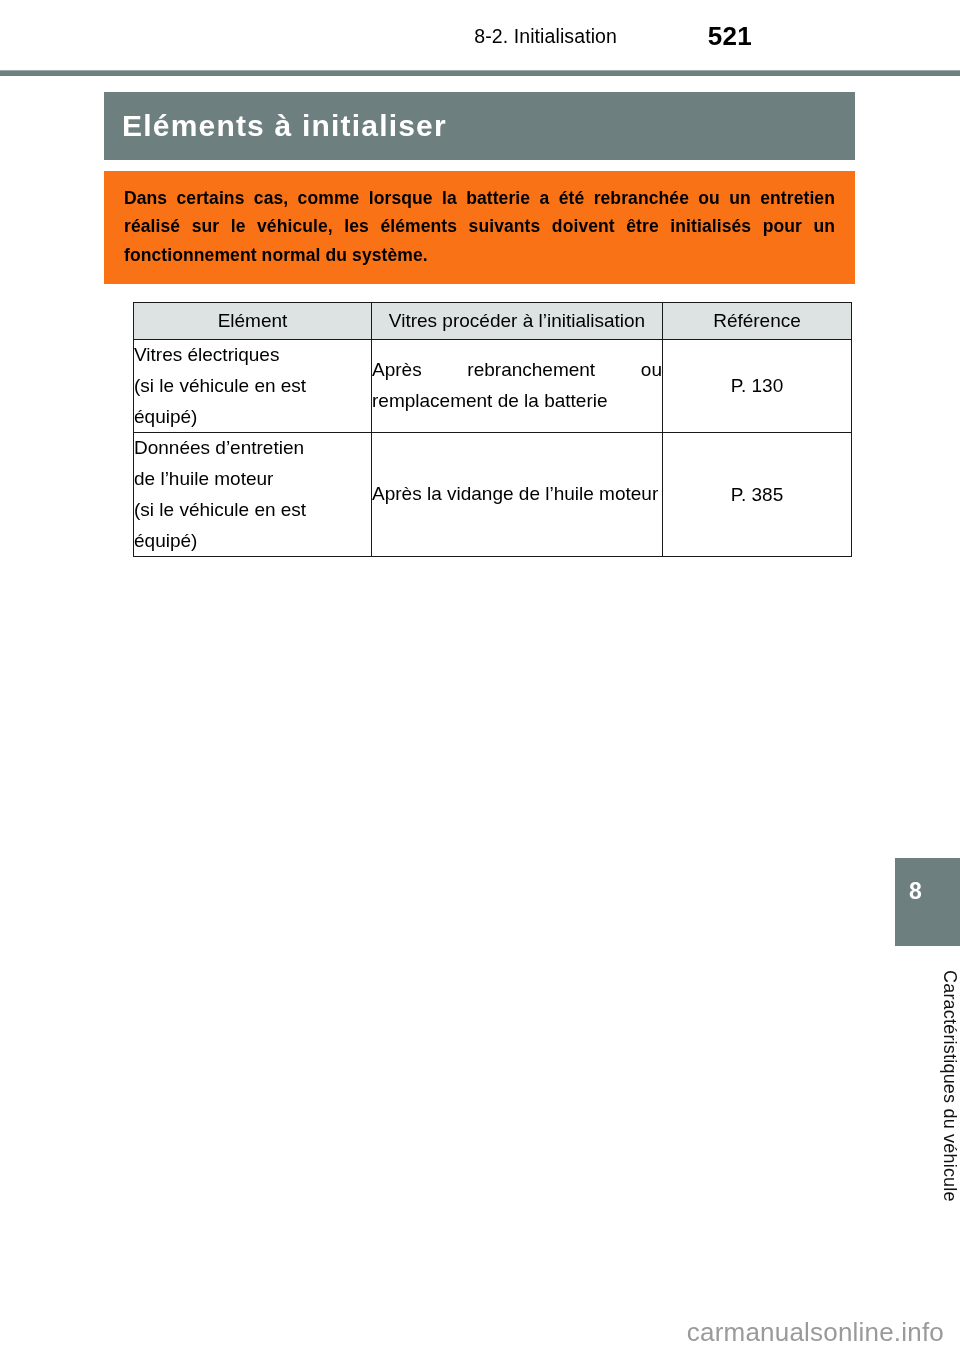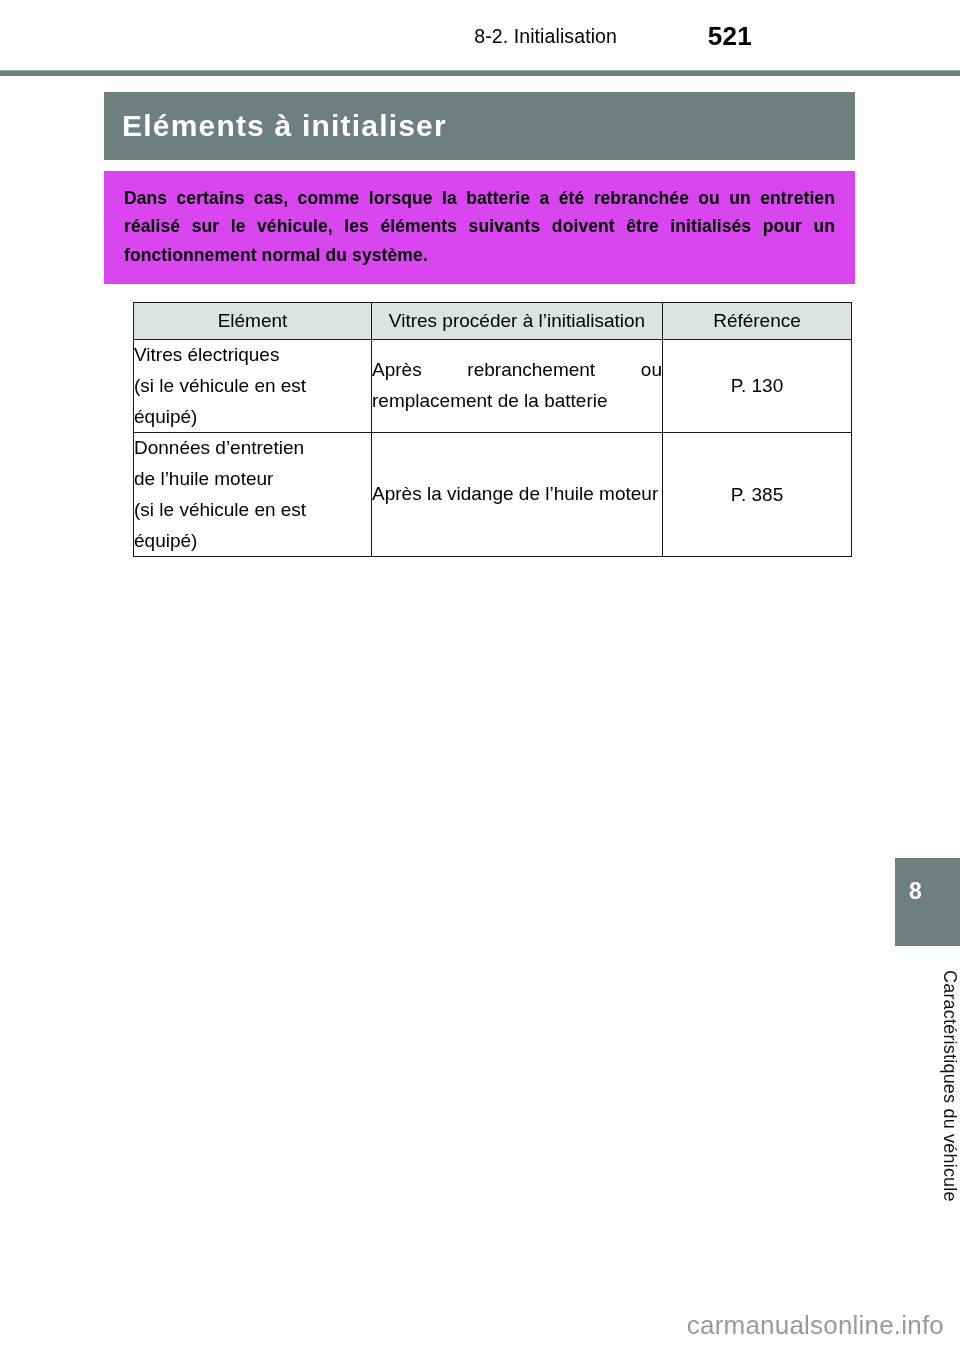--- a/index.html
+++ b/index.html
@@ -73,21 +73,21 @@
     letter-spacing: 1.2px;
     white-space: nowrap;
   }
 
   
   .intro-box {
     position: absolute;
     left: 104px;
     top: 171px;
     width: 751px;
-    background: #d946ef;
+    background: #f97316;
     box-sizing: border-box;
     padding: 13px 20px 15px 20px;
   }
   .intro-text {
     font-size: 17.5px;
     font-weight: bold;
     line-height: 1.62;
     text-align: justify;
     text-justify: inter-word;
     margin: 0;
@@ -168,21 +168,21 @@
     letter-spacing: 0.2px;
     writing-mode: vertical-rl;
     text-orientation: mixed;
     white-space: nowrap;
   }
 
   
   .watermark {
     position: absolute;
     right: 16px;
-    bottom: 10px;
+    bottom: 3px;
     color: #9a9a9a;
     font-size: 26px;
     letter-spacing: 0.2px;
     white-space: nowrap;
   }
 </style>
 </head>
 <body>
 
 <div class="page-header">

